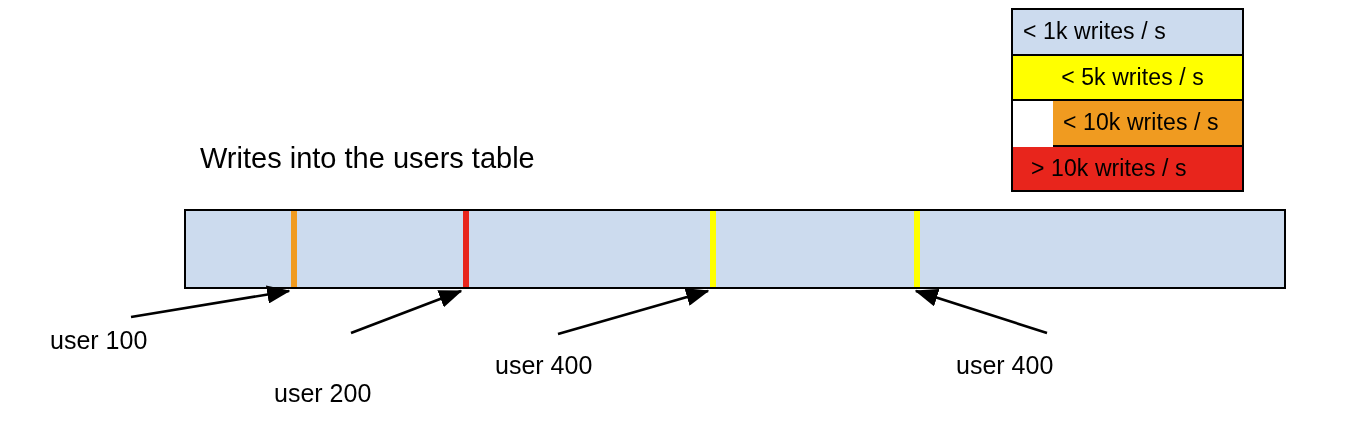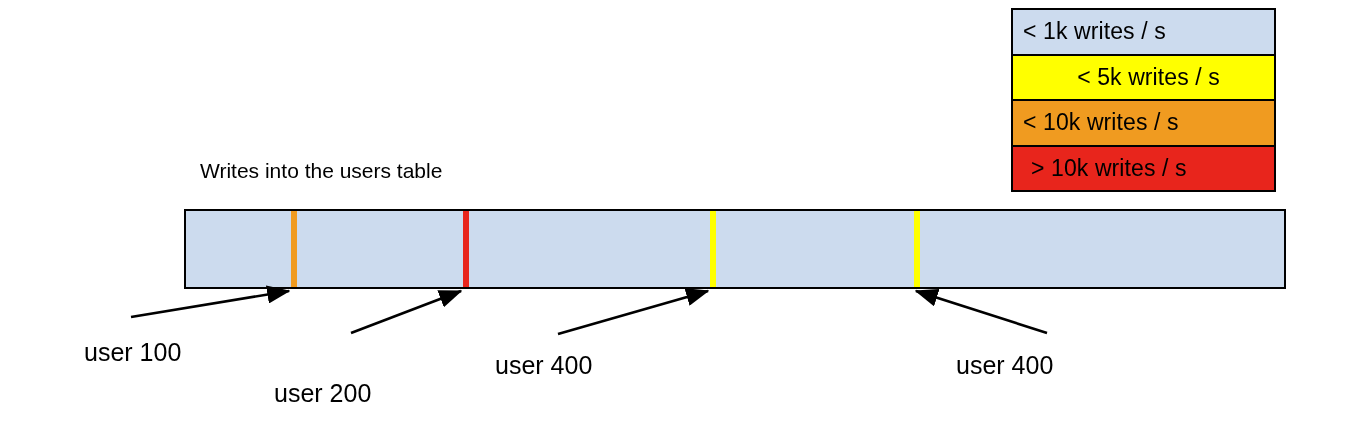--- a/index.html
+++ b/index.html
@@ -14,21 +14,21 @@
     overflow: hidden;
     font-family: "Liberation Sans", sans-serif;
     color: #000000;
   }
 
   
   #legend {
     position: absolute;
     left: 1011px;
     top: 8px;
-    width: 265px;
+    width: 233px;
     height: 184px;
     box-sizing: border-box;
     border: 2px solid #000000;
     display: flex;
     flex-direction: column;
   }
   .legend-row {
     flex: 1 1 0;
     box-sizing: border-box;
     display: flex;
@@ -41,22 +41,22 @@
     font-size: 23px;
     line-height: 1;
     white-space: nowrap;
     letter-spacing: 0.1px;
   }
 
   
   #caption {
     position: absolute;
     left: 200px;
-    top: 160px;
-    font-size: 21px;
+    top: 144px;
+    font-size: 29px;
     line-height: 1;
     white-space: nowrap;
   }
 
   
   #bar {
     position: absolute;
     left: 184px;
     top: 209px;
     width: 1102px;
@@ -92,21 +92,21 @@
 </head>
 <body>
 
 <div id="legend">
   <div class="legend-row" style="background: rgb(204, 219, 238);">
     <span class="legend-label">&lt; 1k writes / s</span>
   </div>
   <div class="legend-row" style="background: rgb(255, 255, 0); justify-content: center;">
     <span class="legend-label">&lt; 5k writes / s</span>
   </div>
-  <div class="legend-row" style="background: rgb(240, 155, 32);">
+  <div class="legend-row" style="background: rgb(240, 155, 32); margin-left: 40px;">
     <span class="legend-label">&lt; 10k writes / s</span>
   </div>
   <div class="legend-row" style="background: rgb(232, 37, 28);">
     <span class="legend-label">&gt; 10k writes / s</span>
   </div>
 </div>
 
 <div id="caption">Writes into the users table</div>
 
 <div id="bar" style="background: rgb(204, 219, 238); border-color: rgb(0, 0, 0);">
@@ -121,16 +121,16 @@
     <marker id="arrowhead" markerWidth="9" markerHeight="7" refX="8.4" refY="3.5" orient="auto" markerUnits="strokeWidth">
       <polygon points="0 0, 9 3.5, 0 7" fill="#000000"></polygon>
     </marker>
   </defs>
   <line stroke="#000000" stroke-width="2.6" marker-end="url(#arrowhead)" x1="131" y1="317" x2="289" y2="291"></line>
   <line stroke="#000000" stroke-width="2.6" marker-end="url(#arrowhead)" x1="351" y1="333" x2="461" y2="291"></line>
   <line stroke="#000000" stroke-width="2.6" marker-end="url(#arrowhead)" x1="558" y1="334" x2="708" y2="291"></line>
   <line stroke="#000000" stroke-width="2.6" marker-end="url(#arrowhead)" x1="1047" y1="333" x2="916" y2="291"></line>
 </svg>
 
-<div class="user-label" style="left: 50px; top: 340px; margin-left: 34px;">user 100</div>
+<div class="user-label" style="left: 50px; top: 328px;">user 100</div>
 <div class="user-label" style="left: 274px; top: 353px; margin-top: 28px;">user 200</div>
 <div class="user-label" style="left: 495px; top: 353px;">user 400</div>
 <div class="user-label" style="left: 956px; top: 353px;">user 400</div>
 
 </body></html>

